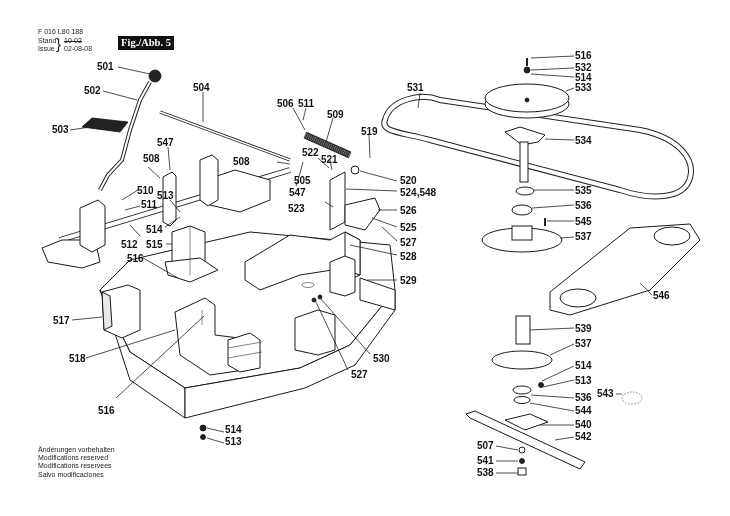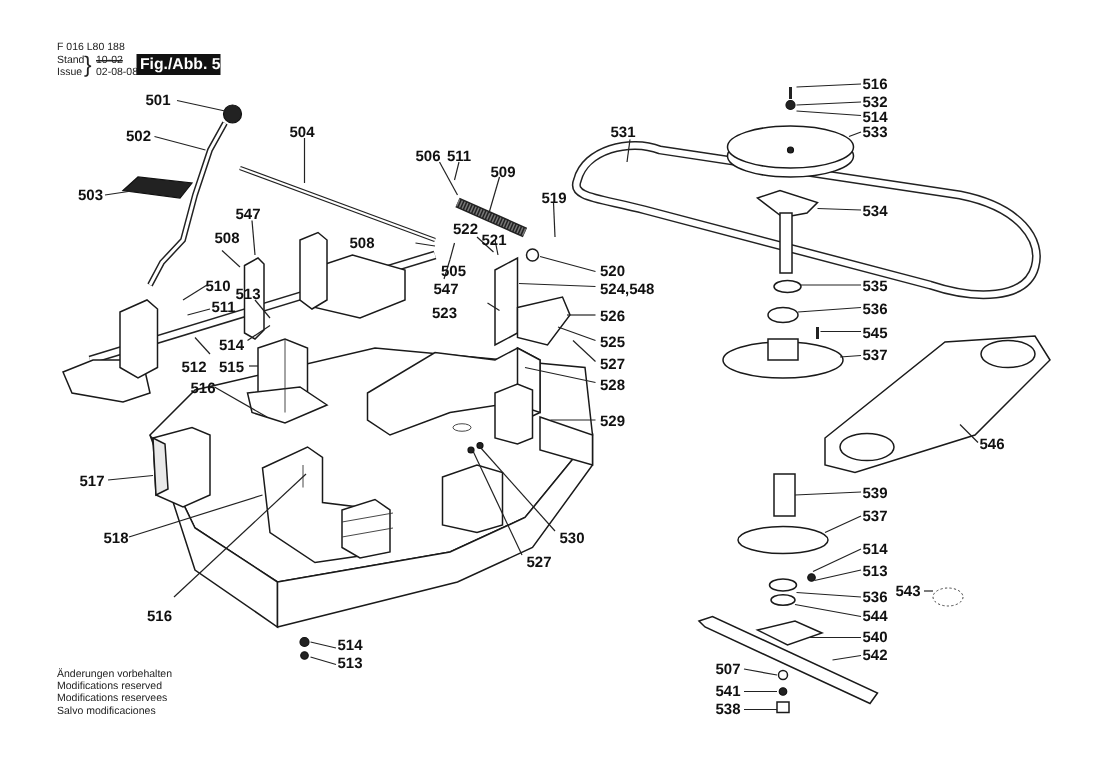--- a/index.html
+++ b/index.html
@@ -1,19 +1,19 @@
 <!DOCTYPE html>
 <html><head>
 <meta charset="utf-8">
 <style>
   html, body { margin:0; padding:0; background:#ffffff; }
   body { width:730px; height:516px; position:relative; overflow:hidden; font-family:"Liberation Sans", sans-serif; color:#111; }
   #diagram { position:absolute; left:0; top:0; width:730px; height:516px; }
   .hdr { position:absolute; font-size:7px; line-height:8px; color:#222; }
-  .figbox { position:absolute; left:91px; top:36px; width:56px; height:14px; background:#111; color:#fff; font-weight:bold; font-size:10.5px; line-height:14px; text-align:right; }
+  .figbox { position:absolute; left:118px; top:36px; width:56px; height:14px; background:#111; color:#fff; font-weight:bold; font-size:10.5px; line-height:14px; text-align:center;font-family:Liberation Serif, serif; }
   .footer { position:absolute; left:38px; top:446px; font-size:7px; line-height:8.2px; color:#222; }
   .lbl { font-family:"Liberation Sans", sans-serif; font-weight:bold; font-size:10px; fill:#111; }
   .ln { stroke:#222; stroke-width:0.8; fill:none; }
   .part { stroke:#1a1a1a; stroke-width:1; fill:#fff; }
   .partd { stroke:#1a1a1a; stroke-width:1; fill:#e9e9e9; }
   .dark { fill:#222; stroke:#111; stroke-width:0.8; }
   .thin { stroke:#333; stroke-width:0.6; fill:none; }
 </style>
 </head>
 <body>

